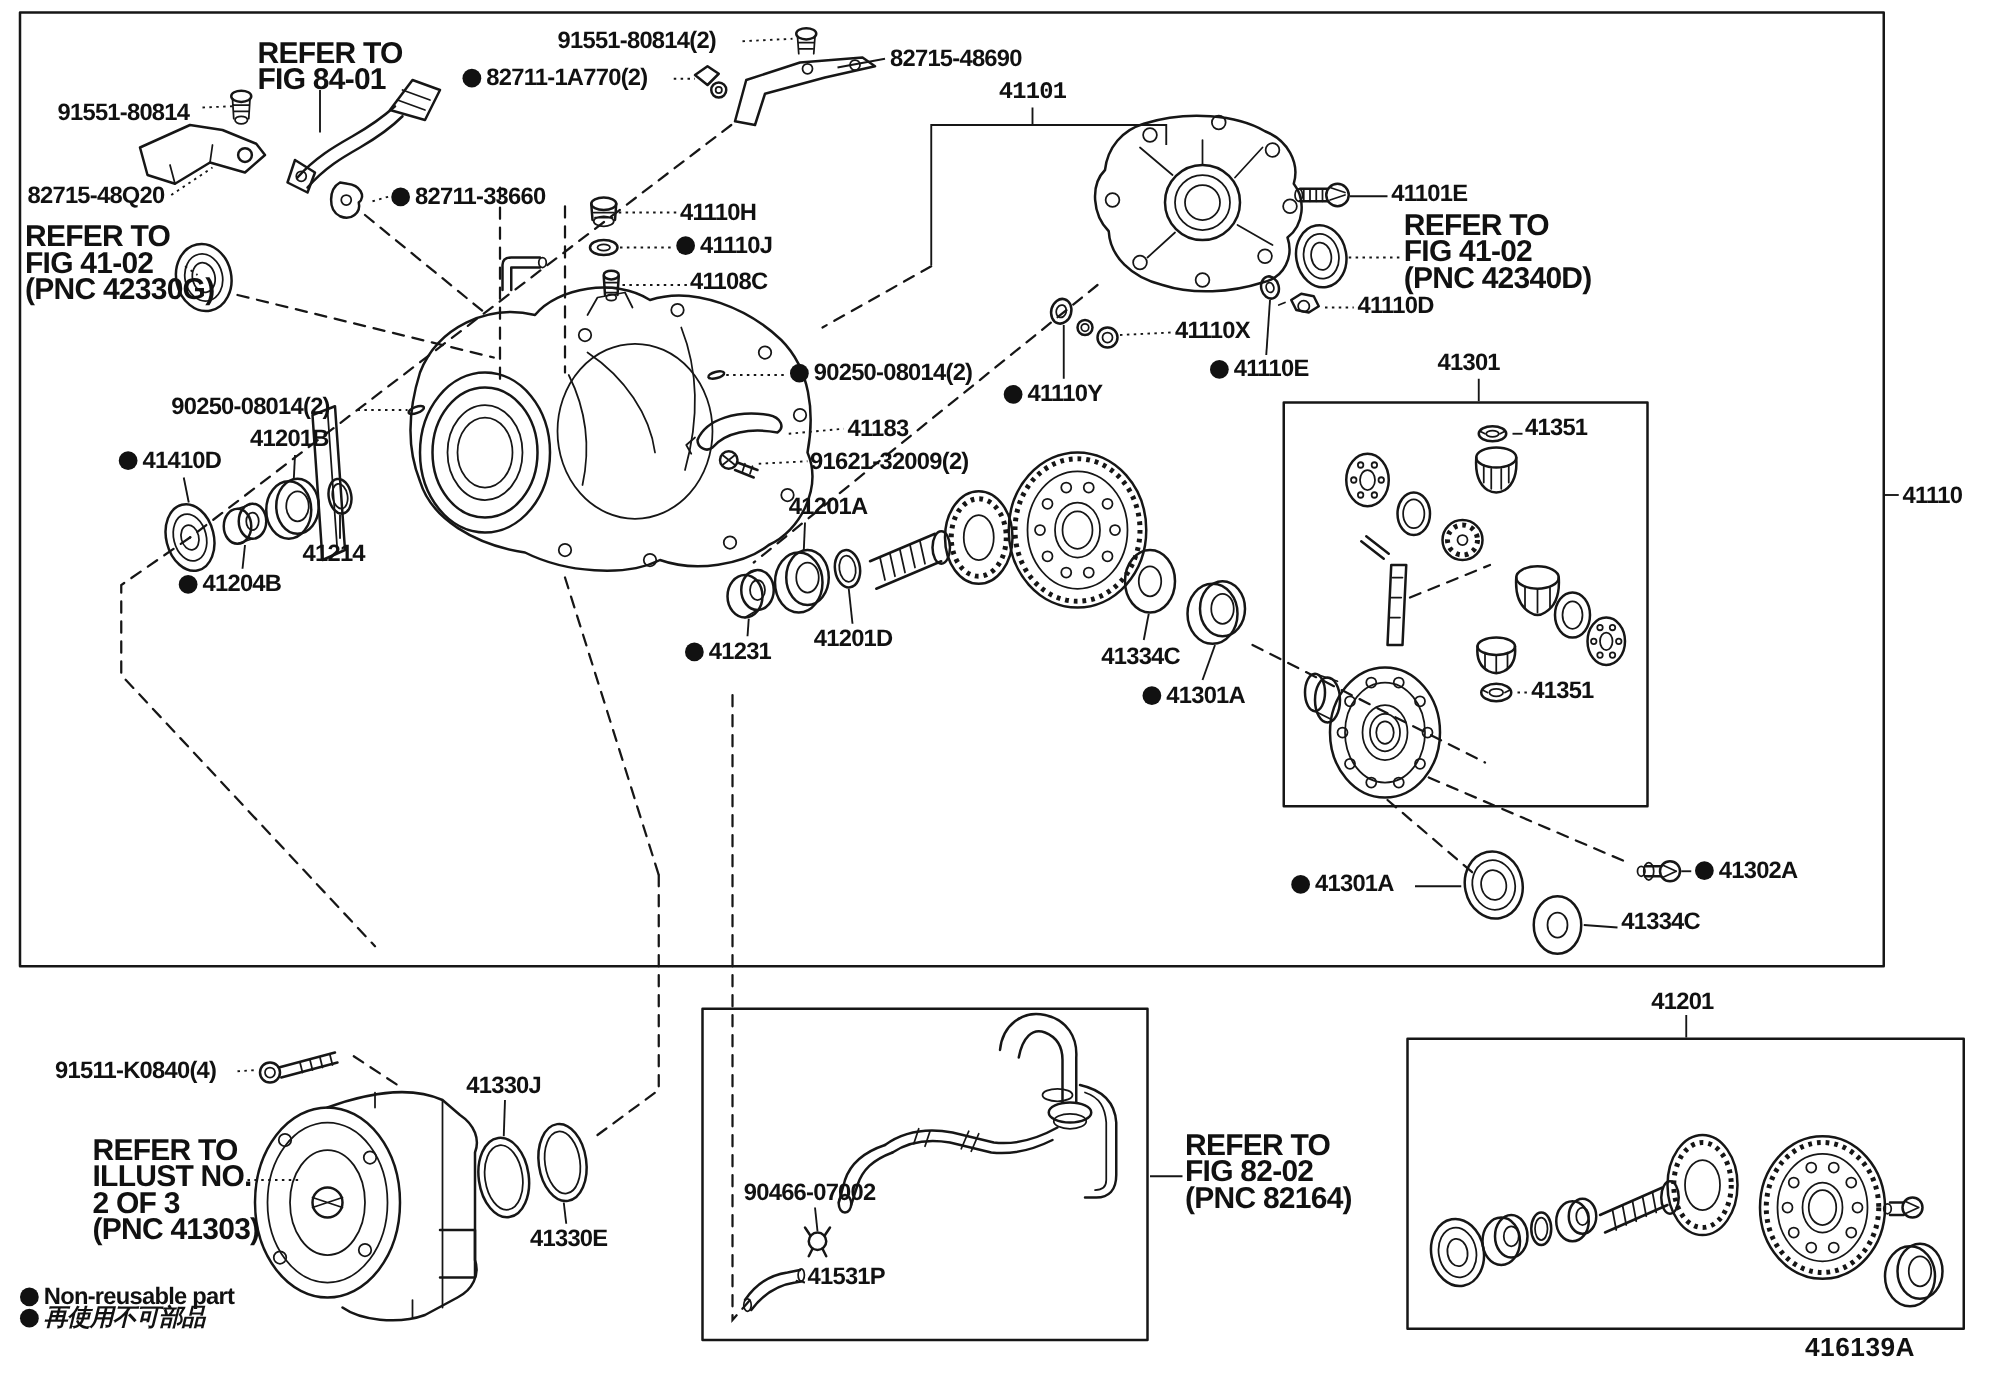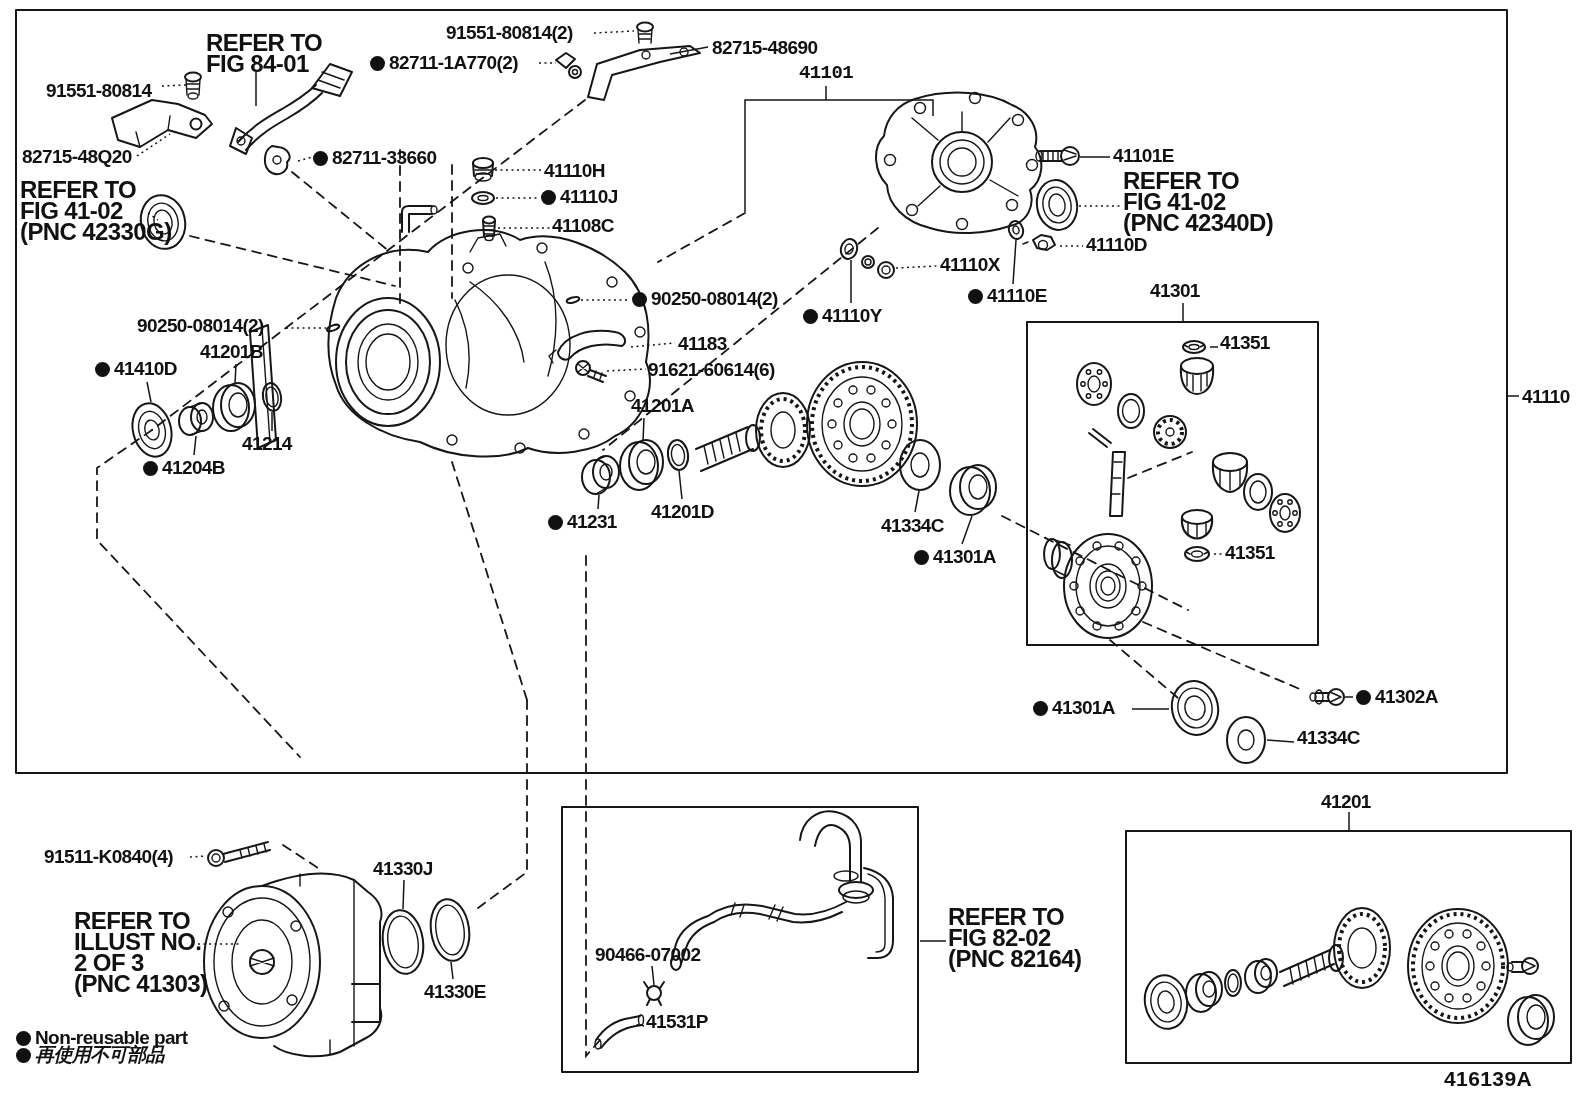--- a/index.html
+++ b/index.html
@@ -531,21 +531,21 @@
       <div class="plabel" style="left: 1086px; top: 234px;"><span>41110D</span></div>
       <div class="plabel" style="left: 940px; top: 254px;"><span>41110X</span></div>
       <div class="plabel" style="left: 968px; top: 285px;"><span class="dot"></span><span>41110E</span></div>
       <div class="plabel" style="left: 803px; top: 305px;"><span class="dot"></span><span>41110Y</span></div>
       <div class="plabel" style="left: 632px; top: 288px;"><span class="dot"></span><span>90250-08014(2)</span></div>
       <div class="plabel" style="left: 1150px; top: 280px;"><span>41301</span></div>
       <div class="plabel" style="left: 137px; top: 315px;"><span>90250-08014(2)</span></div>
       <div class="plabel" style="left: 200px; top: 341px;"><span>41201B</span></div>
       <div class="plabel" style="left: 95px; top: 358px;"><span class="dot"></span><span>41410D</span></div>
       <div class="plabel" style="left: 678px; top: 333px;"><span>41183</span></div>
-      <div class="plabel" style="left: 648px; top: 359px;"><span>91621-60614(6)</span></div>
+      <div class="plabel" style="left: 648px; top: 359px;"><span>91621-32009(2)</span></div>
       <div class="plabel" style="left: 631px; top: 395px;"><span>41201A</span></div>
       <div class="plabel" style="left: 242px; top: 433px;"><span>41214</span></div>
       <div class="plabel" style="left: 143px; top: 457px;"><span class="dot"></span><span>41204B</span></div>
       <div class="plabel" style="left: 548px; top: 511px;"><span class="dot"></span><span>41231</span></div>
       <div class="plabel" style="left: 651px; top: 501px;"><span>41201D</span></div>
       <div class="plabel" style="left: 881px; top: 515px;"><span>41334C</span></div>
       <div class="plabel" style="left: 914px; top: 546px;"><span class="dot"></span><span>41301A</span></div>
       <div class="plabel" style="left: 1220px; top: 332px;"><span>41351</span></div>
       <div class="plabel" style="left: 1225px; top: 542px;"><span>41351</span></div>
       <div class="plabel" style="left: 1522px; top: 386px;"><span>41110</span></div>

